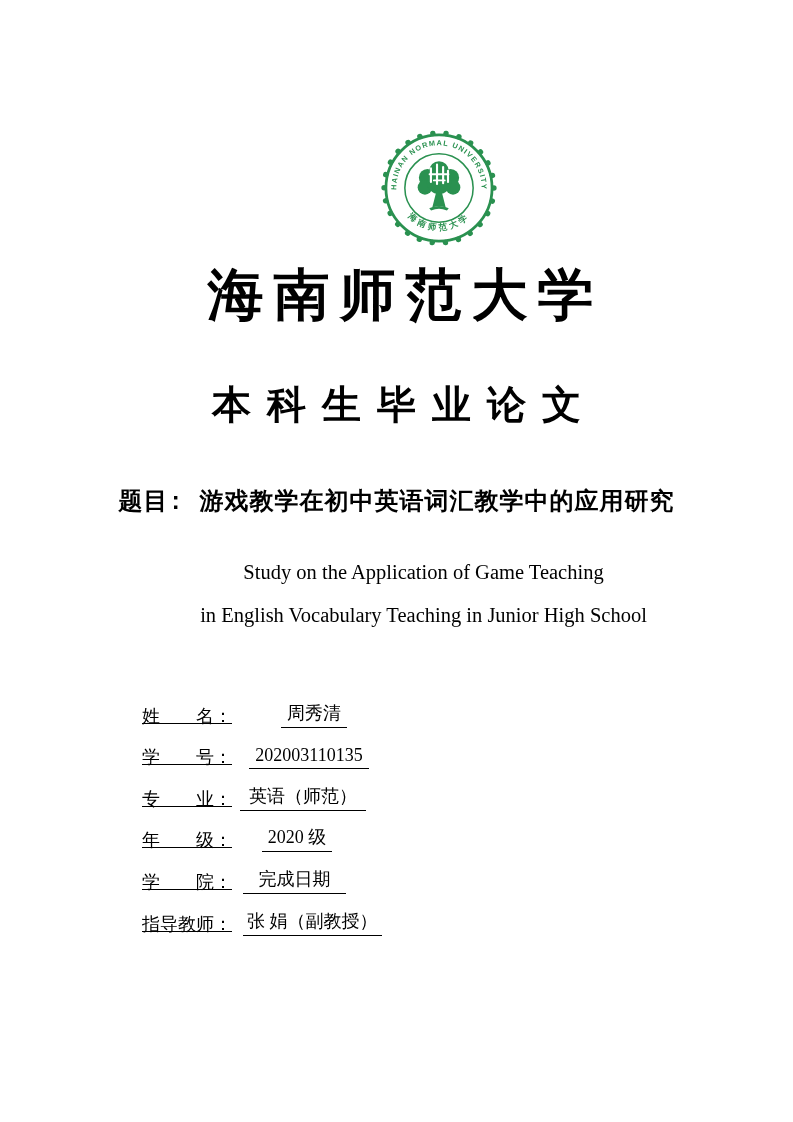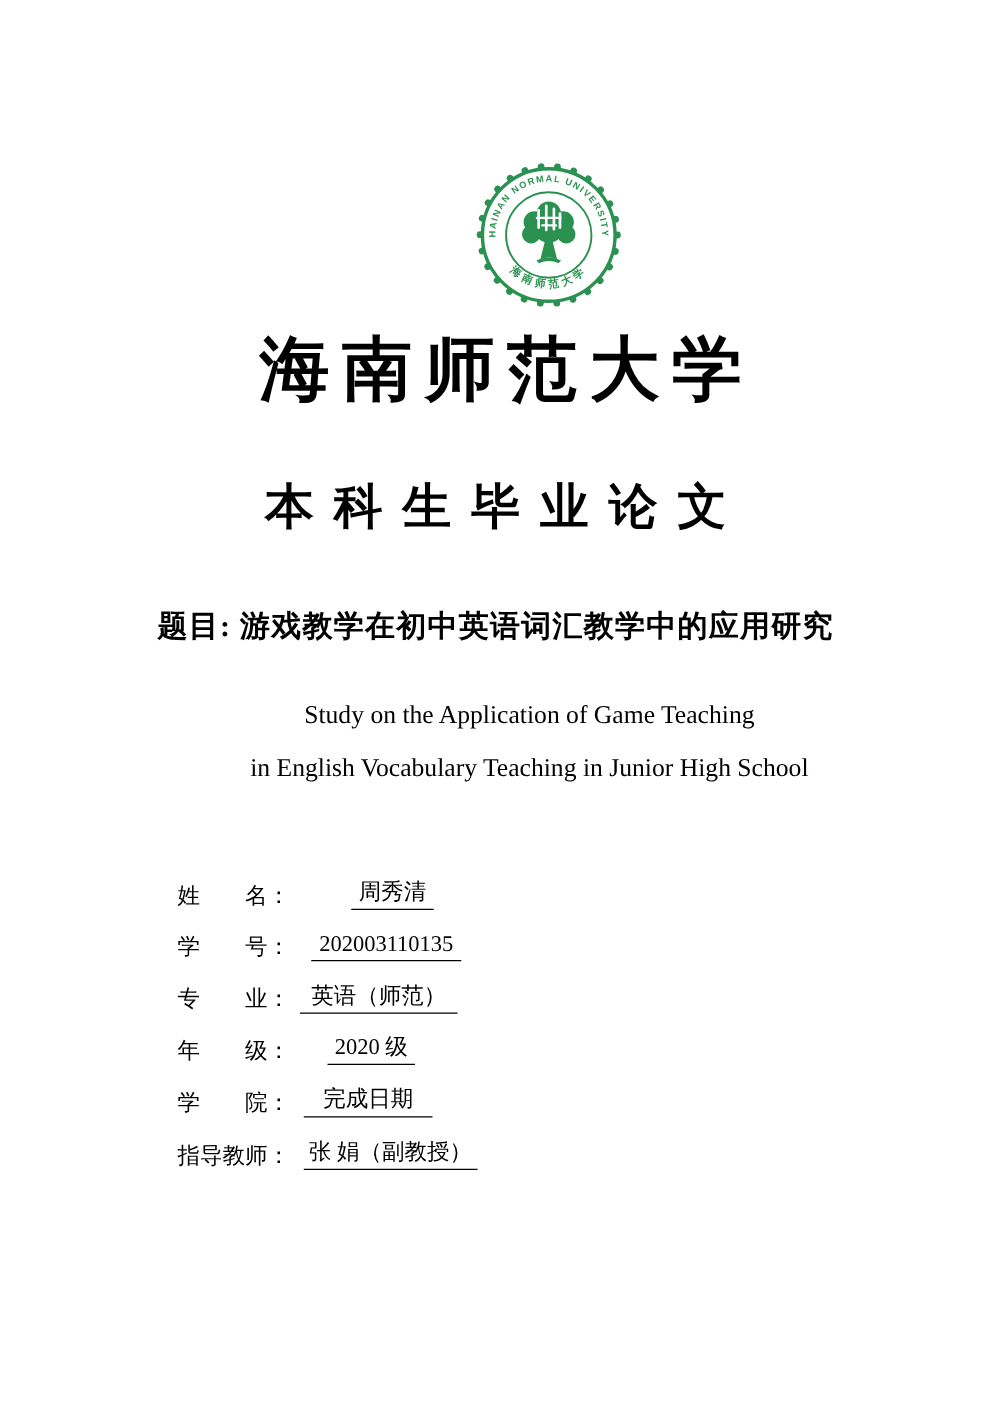--- a/index.html
+++ b/index.html
@@ -34,40 +34,40 @@
     text-align:center;
     font-family:"Liberation Serif", serif;
     font-size:39px; font-weight:bold;
     letter-spacing:16px; padding-left:16px; box-sizing:border-box;
   }
 
   
   .thesis-title {
     position:absolute; top:485px; left:0; width:100%;
     text-align:center;
-    font-family:Liberation Serif, serif;
+    font-family:Liberation Mono, monospace;
     font-size:24px; font-weight:bold; letter-spacing:1px;
   }
 
   
   .title-en {
     position:absolute; top:551px; left:0; width:100%;
     text-align:center;
     transform:translateX(27px);
     font-family:"Liberation Serif", serif;
     font-size:20.5px; line-height:43px;
   }
 
   
   .fields {
     position:absolute; left:142px; top:692px; width:420px;
     font-size:18px;
   }
   .field-row { height:41.6px; display:flex; align-items:flex-end; padding-bottom:6px; box-sizing:border-box; }
-  .flabel { white-space:pre; }
+  .flabel { white-space:pre;text-decoration:underline; }
   .fvalue {
     display:inline-block;
     border-bottom:1.5px solid #000;
     padding:0 4px 2px 4px;
     text-align:center;
     white-space:pre;
   }
   .field-row:nth-child(1) .fvalue { margin-left:49px; min-width:58px;  }
   .field-row:nth-child(2) .fvalue { margin-left:17px;  min-width:112px;font-family:Liberation Serif, serif; }
   .field-row:nth-child(3) .fvalue { margin-left:8px;  min-width:118px; }

